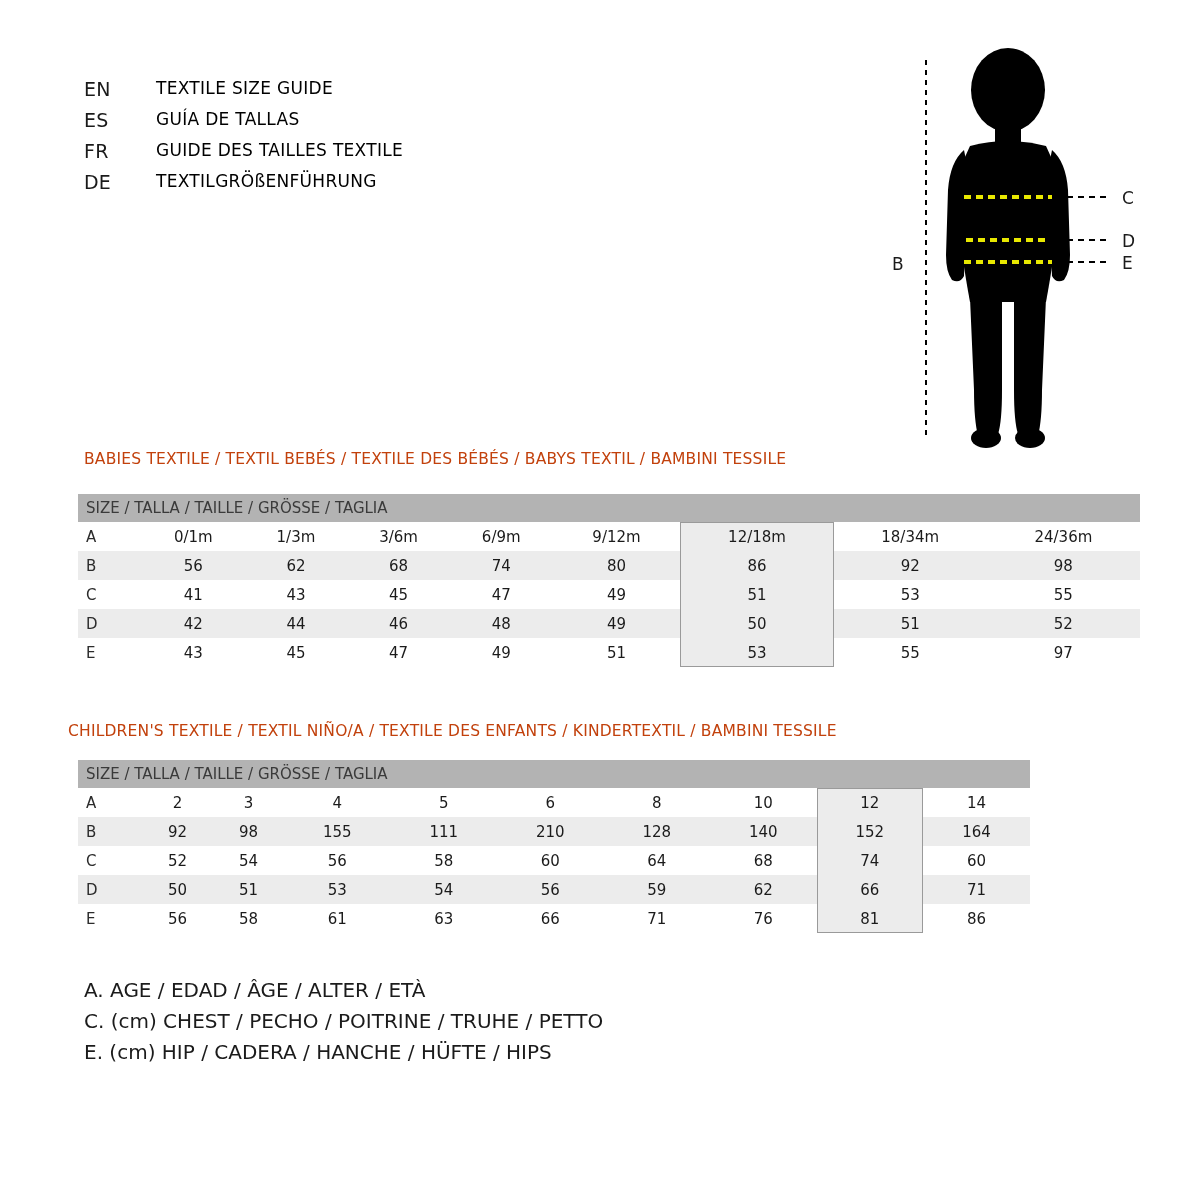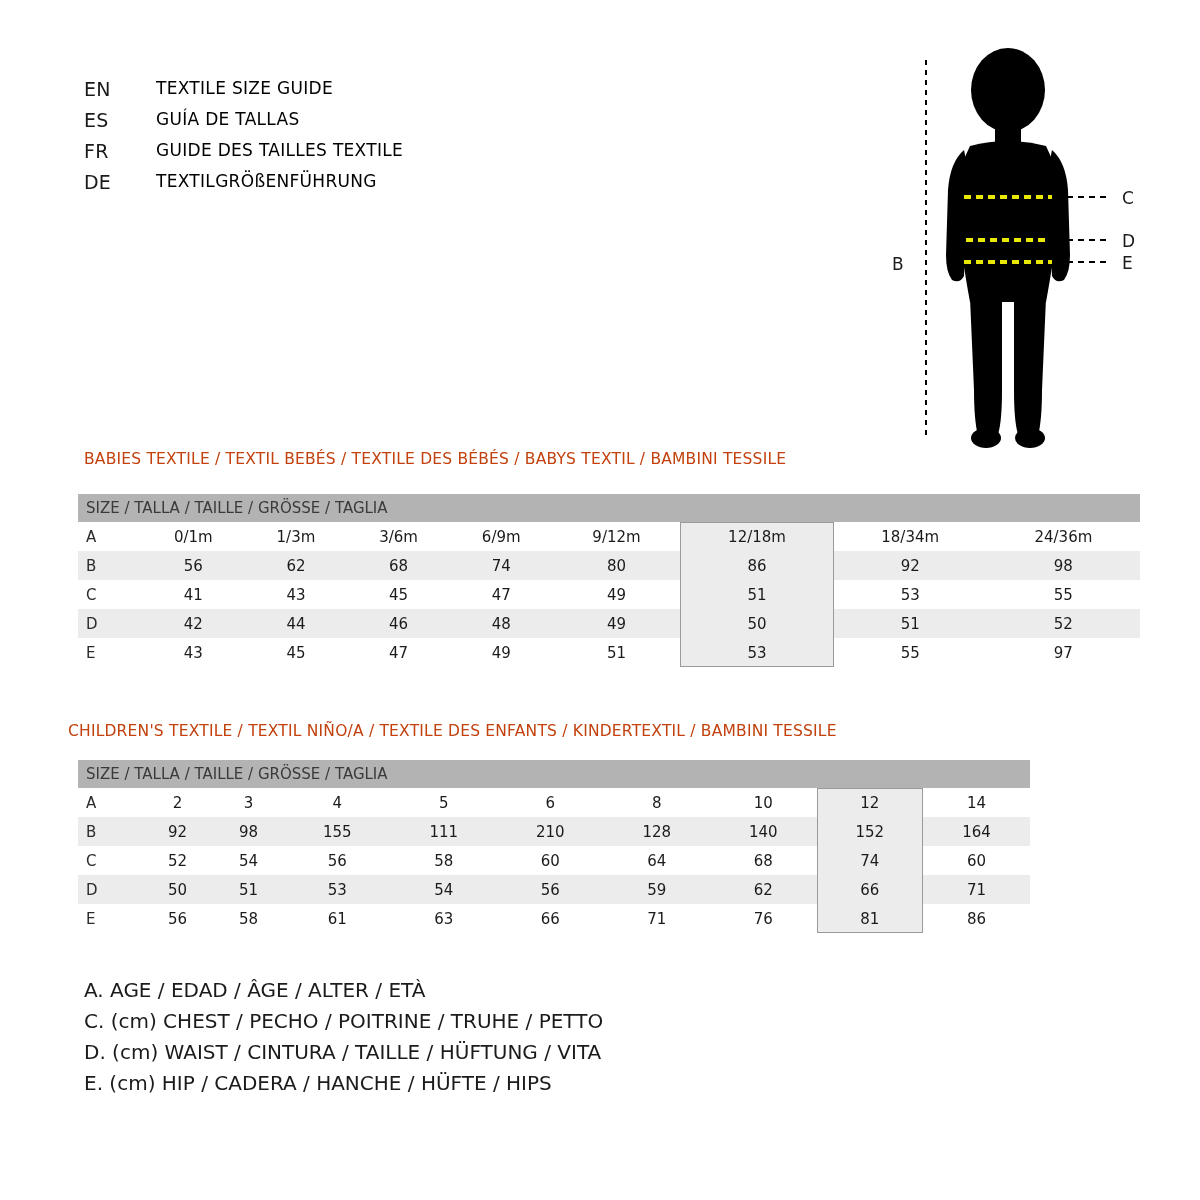--- a/index.html
+++ b/index.html
@@ -317,17 +317,16 @@
           <td class="">76</td>
           <td class="hl-col hl-col-bottom">81</td>
           <td class="">86</td>
         </tr>
       </tbody>
     </table>
 
   <div class="legend">
     <div class="legend-line">A. AGE / EDAD / ÂGE / ALTER / ETÀ</div>
     <div class="legend-line">C. (cm) CHEST / PECHO / POITRINE / TRUHE / PETTO</div>
-    <div class="legend-line">D. (cm) WAIST / CINTURA / TAILLE / HÜFTUNG / VITA</div>
     <div class="legend-line">E. (cm) HIP / CADERA / HANCHE / HÜFTE / HIPS</div>
   </div>
 
 </div>
 
 </body></html>

